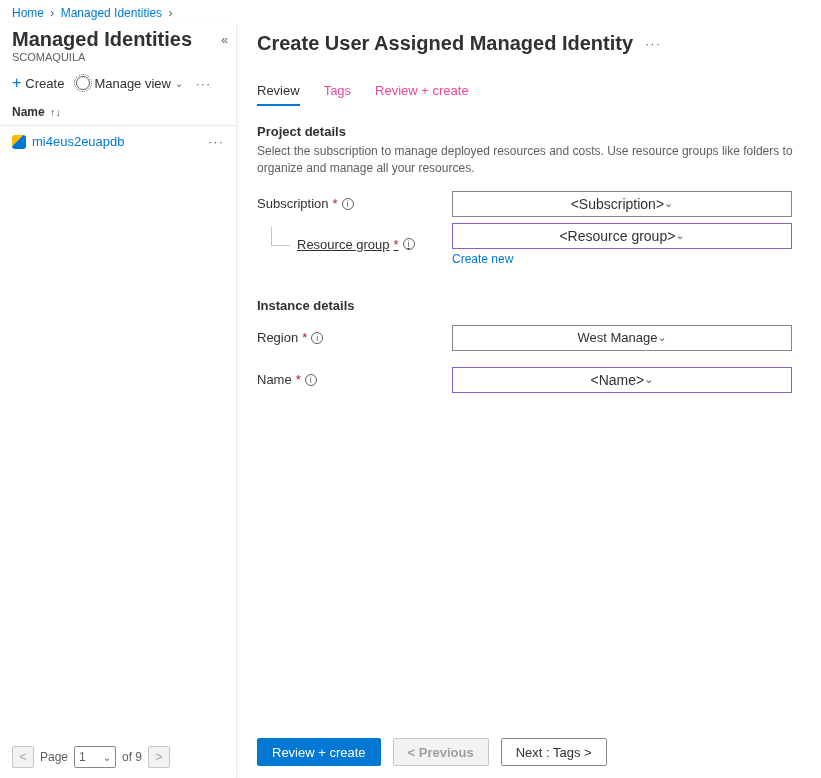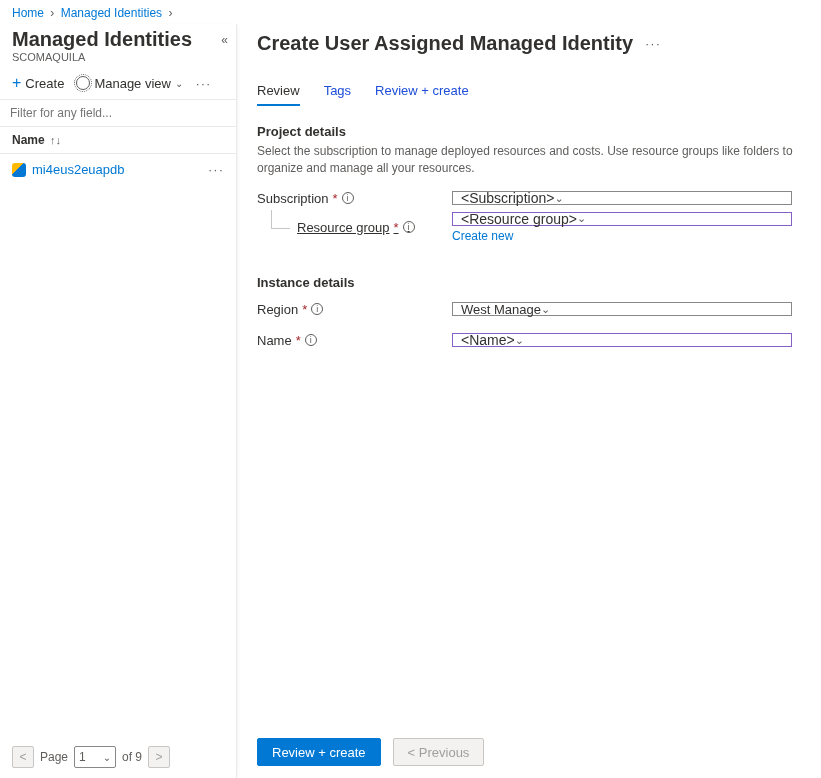--- a/index.html
+++ b/index.html
@@ -171,21 +171,21 @@
 
   .tabs {
     margin-top:28px;
     display:flex;
     gap:24px;
     border-bottom:none;
   }
   .tab {
     padding-bottom:6px;
     cursor:pointer;
-    color:#1d4ed8;
+    color:#ec4899;
     font-size:13px;
   }
   .tab.active {
     border-bottom:2px solid #0078d4;
     font-weight:400;
     color:#323130;
   }
 
   .section-title {
     font-size:13px;
@@ -224,24 +224,24 @@
   .req { color:#a4262c; }
   .info-icon {
     width:12px;height:12px;border:1px solid #605e5c;border-radius:50%;
     font-size:9px; color:#605e5c; display:inline-flex;align-items:center;justify-content:center;
     font-style:normal;
     cursor:pointer;
   }
   .input-cell { flex:1; max-width:340px; }
   .select-box {
     border:1px solid #8a8886;
-    height:14px;
+    height:26px;
     display:flex;
     align-items:center;
-    justify-content:flex-start;
+    justify-content:center;
     padding:0 8px;
     font-size:14px;
     background:#fff;
     cursor:pointer;
   }
   .select-box.highlight-purple { border-color:#8661c5; }
   .select-box .chev { color:#605e5c; font-size:11px;}
   .link-small {
     font-size:12px; color:#0078d4; cursor:pointer; text-decoration:none;
     margin-top:3px; display:inline-block;
@@ -261,21 +261,21 @@
     background:#fff;
     font-size:13px;
     display:flex;align-items:center;
     cursor:pointer;
     border-radius:2px;
   }
   .btn.primary {
     background:#0078d4; color:#fff; border-color:#0078d4;
   }
   .btn.disabled {
-    background:#f3f2f1; color:#a19f9d; border-color:#c8c6c4; cursor:default;
+    background:#f3f2f1; color:#a19f9d; border-color:#c8c6c4; cursor:default;font-weight:bold;
   }
 </style>
 </head>
 <body>
 
 <div class="breadcrumb">
   <a href="#">Home</a>
   <span class="sep">›</span>
   <a href="#">Managed Identities</a>
   <span class="sep">›</span>
@@ -298,23 +298,20 @@
         <span>Create</span>
       </div>
       <div class="tb-link">
         <span class="gear"></span>
         <span>Manage view</span>
         <span class="tb-chevron">⌄</span>
       </div>
       <span class="tb-more">···</span>
     </div>
 
-    <div class="filter-row">
-      <input type="text" placeholder="Filter for any field..." style="">
-    </div>
 
     <div class="col-header">
       <span>Name</span>
       <span class="arrow">↑↓</span>
     </div>
 
     <div class="row-item">
       <span class="name">
         <span class="mi-icon"></span>
         <span>mi4eus2euapdb</span>
@@ -404,15 +401,16 @@
         <div class="select-box highlight-purple">
           <span>&lt;Name&gt;</span>
           <span class="chev">⌄</span>
         </div>
       </div>
     </div>
 
     <div class="bottom-bar">
       <div class="btn primary">Review + create</div>
       <div class="btn disabled">&lt; Previous</div>
+      <div class="btn">Next : Tags &gt;</div>
     </div>
   </div>
 </div>
 
 </body></html>

